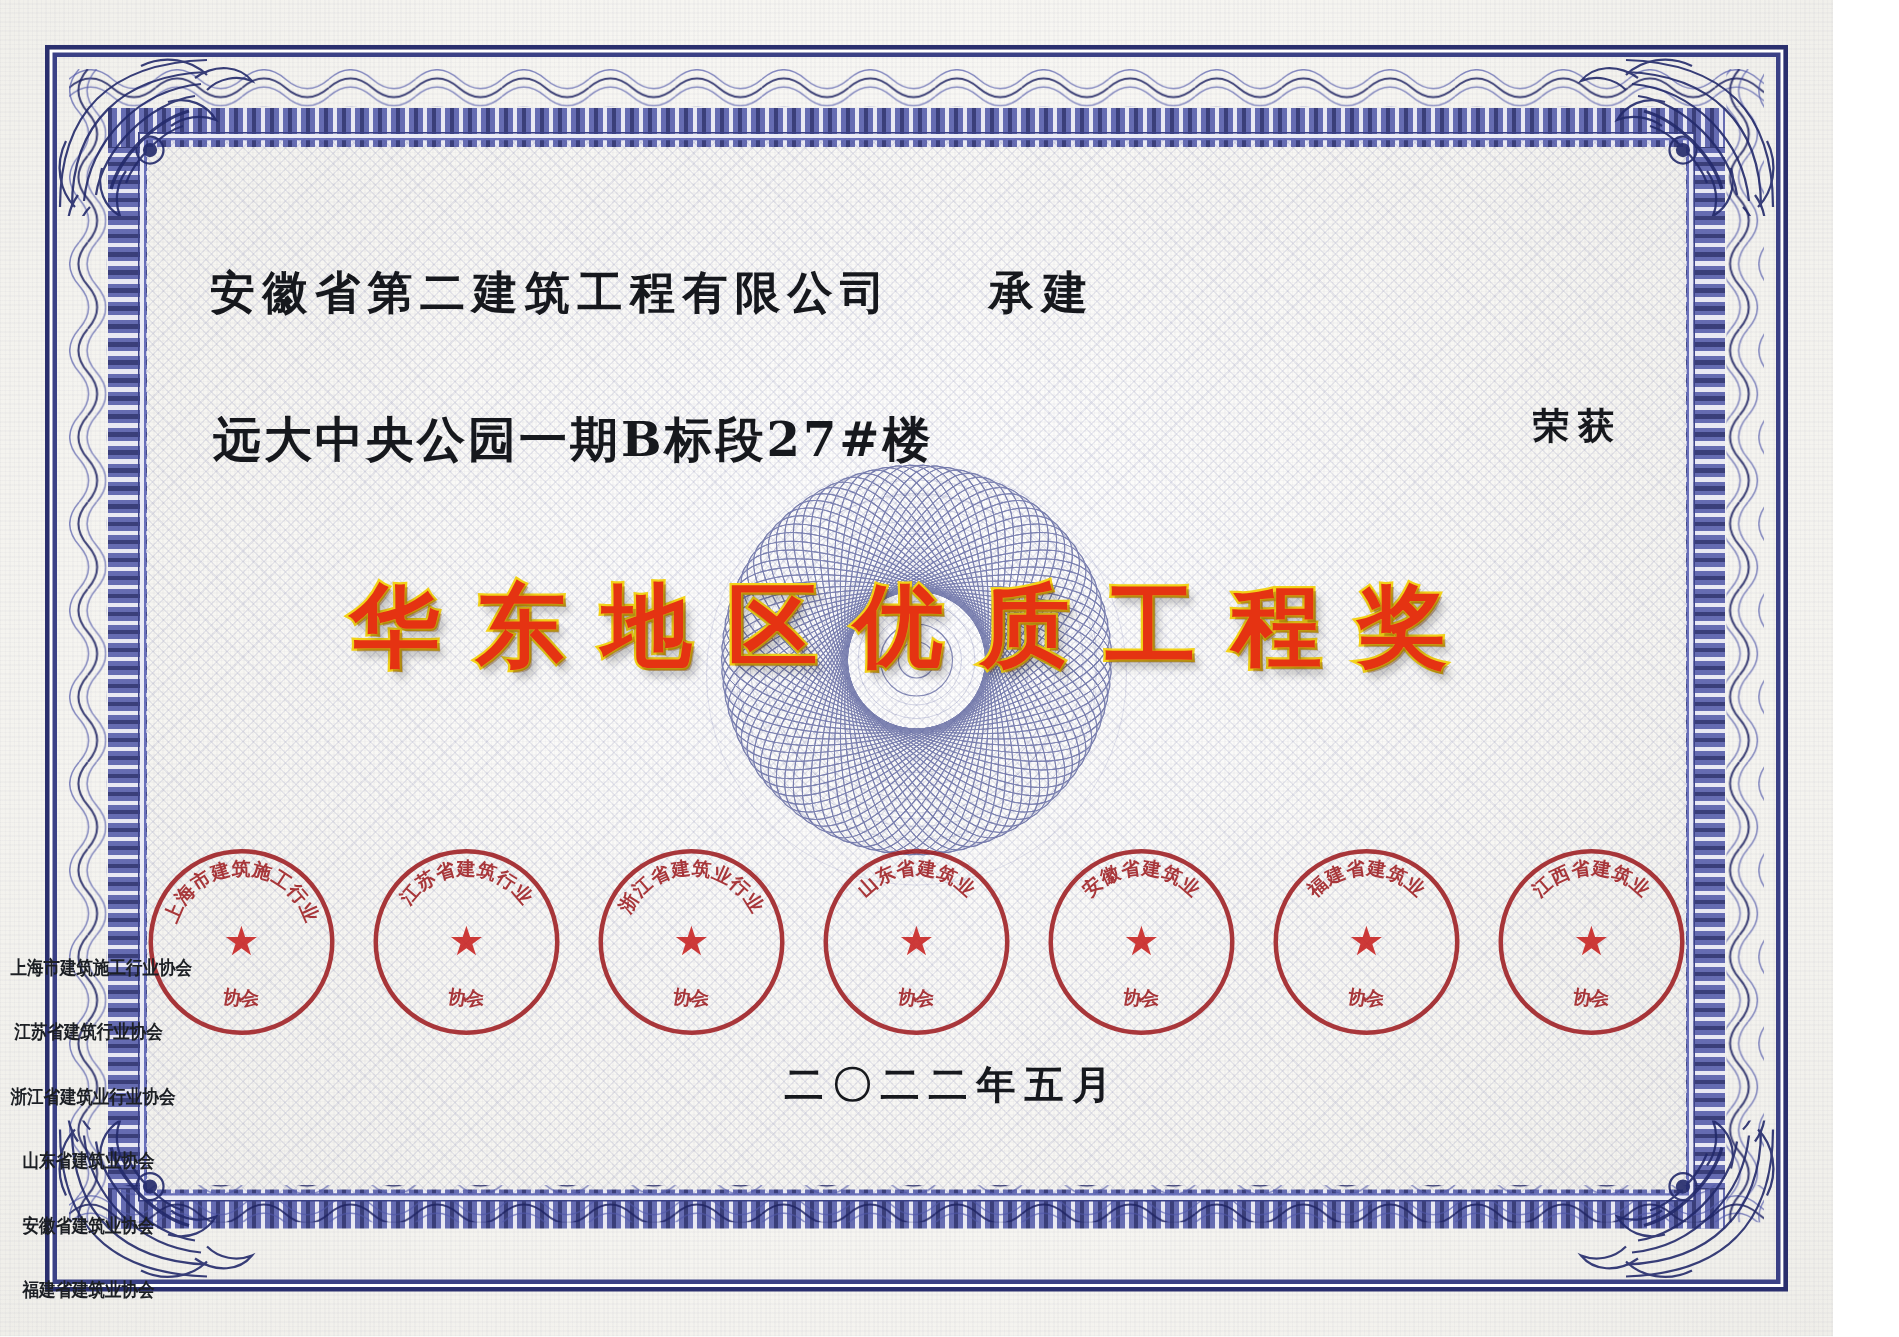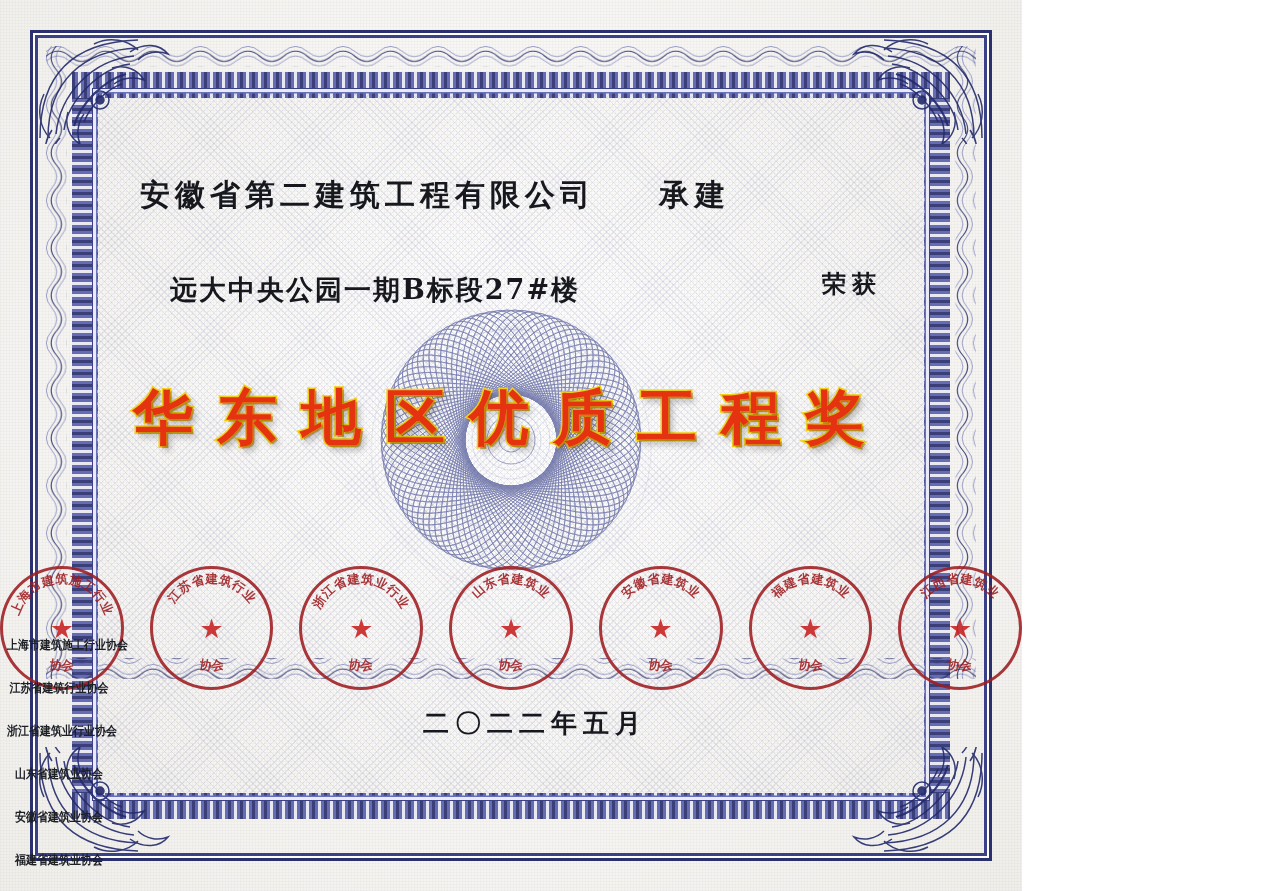--- a/index.html
+++ b/index.html
@@ -4,21 +4,21 @@
 <style>
   html,body{margin:0;padding:0;}
   body{
     width:1266px;height:891px;overflow:hidden;
     background:#ffffff;
     font-family:"DejaVu Sans","Liberation Sans",sans-serif;
   }
   
   #certificate{
     position:relative;
-    width:1022px;height:891px;
+    width:1222px;height:891px;
     background:
       radial-gradient(ellipse at 50% 45%, #ffffff 0%, #f7f6f2 55%, #efeee9 100%);
   }
   
   #certificate::before{
     content:"";position:absolute;inset:0;
     background-image:
       repeating-linear-gradient(0deg, rgba(120,120,150,.045) 0 1px, rgba(255,255,255,0) 1px 3px),
       repeating-linear-gradient(90deg, rgba(120,120,150,.045) 0 1px, rgba(255,255,255,0) 1px 3px);
     pointer-events:none;z-index:1;
@@ -85,23 +85,22 @@
     position:absolute;left:140px;top:175px;
     font-family:"DejaVu Serif","Liberation Serif",serif;
     font-weight:700;font-size:30px;letter-spacing:5px;color:#16181d;
     white-space:nowrap;
   }
   .line-company .suffix{margin-left:64px;letter-spacing:6px;}
 
   .line-project{
     position:absolute;left:142px;top:272px;
     font-family:"DejaVu Serif","Liberation Serif",serif;
-    font-weight:700;font-size:27px;letter-spacing:2px;color:#16181d;
+    font-weight:700;font-size:32px;letter-spacing:2px;color:#16181d;
     white-space:nowrap;
-    margin-left:28px;
   }
   .line-awarded{
     position:absolute;right:140px;top:268px;
     font-family:Liberation Mono, monospace;
     font-weight:700;font-size:24px;letter-spacing:6px;color:#16181d;
   }
 
   .award-title{
     position:absolute;left:0;right:0;top:378px;text-align:center;
     font-family:"DejaVu Serif","Liberation Serif",serif;

